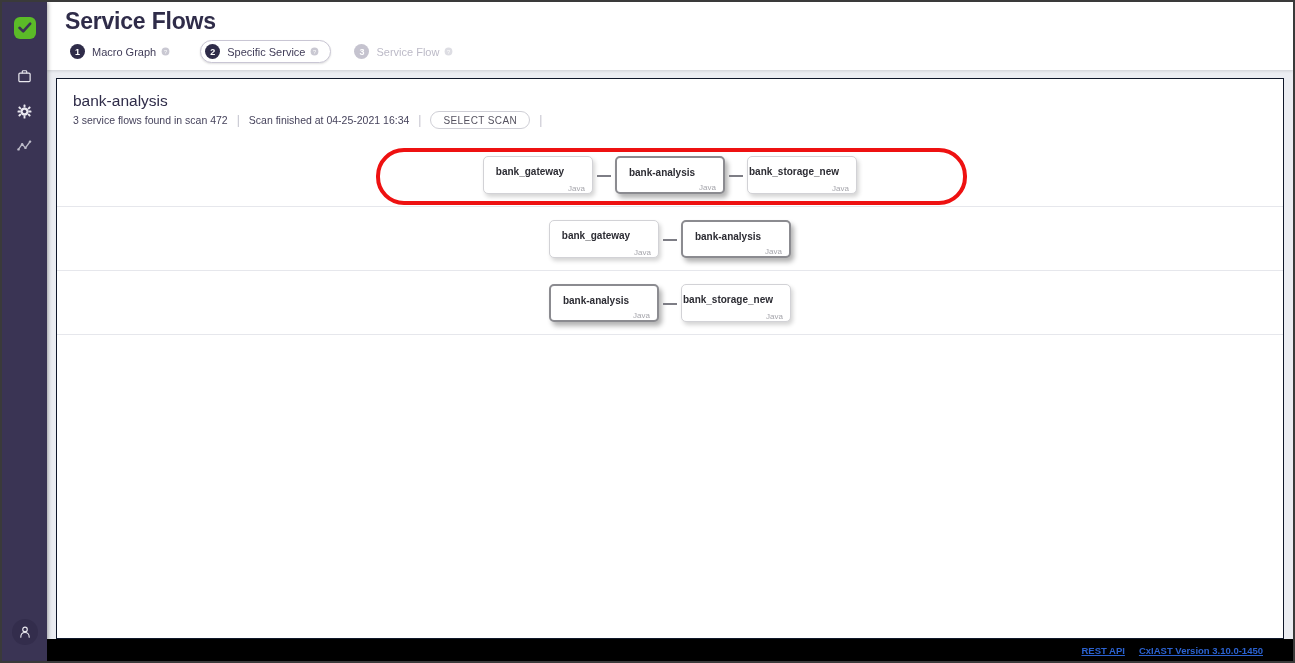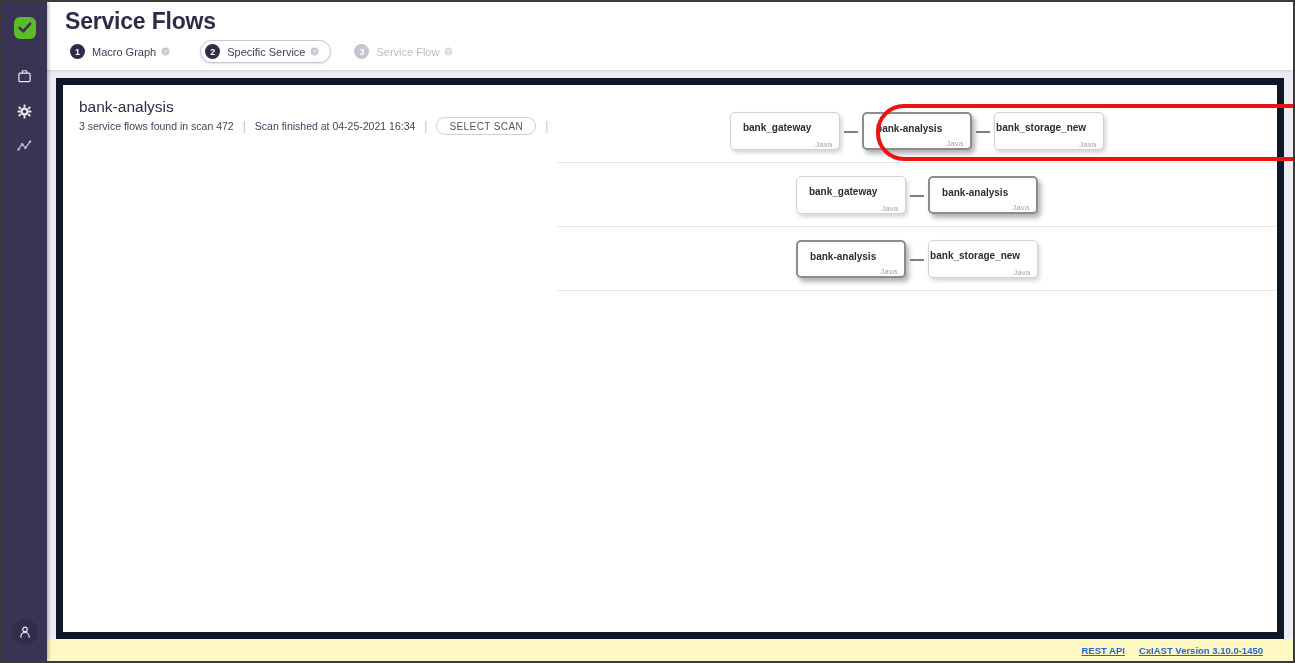--- a/index.html
+++ b/index.html
@@ -166,23 +166,23 @@
     background: #ebedf2;
     padding: 8px 9px 0 9px;
     min-height: 0;
     display: flex;
     flex-direction: column;
   }
 
   #panel {
     flex: 1;
     background: #ffffff;
-    border: 7px solid #0f172a;
-    display: flex;
-    flex-direction: row;
+    border: 1px solid #0f172a;
+    display: flex;
+    flex-direction: column;
     min-height: 0;
     position: relative;
   }
 
   #panel-head {
     padding: 12px 0 0 16px;
     flex: 0 0 auto;
   }
 
   #service-name {
@@ -297,21 +297,21 @@
     border: 4px solid #ee1111;
     border-radius: 28px;
     pointer-events: none;
     z-index: 4;
   }
 
   
   #footer {
     flex: 0 0 auto;
     height: 22px;
-    background: #fef9c3;
+    background: #000000;
     display: flex;
     align-items: center;
     justify-content: flex-end;
     padding-right: 30px;
     gap: 14px;
   }
 
   .footer-link {
     font-size: 9.5px;
     color: #2b62d0;

